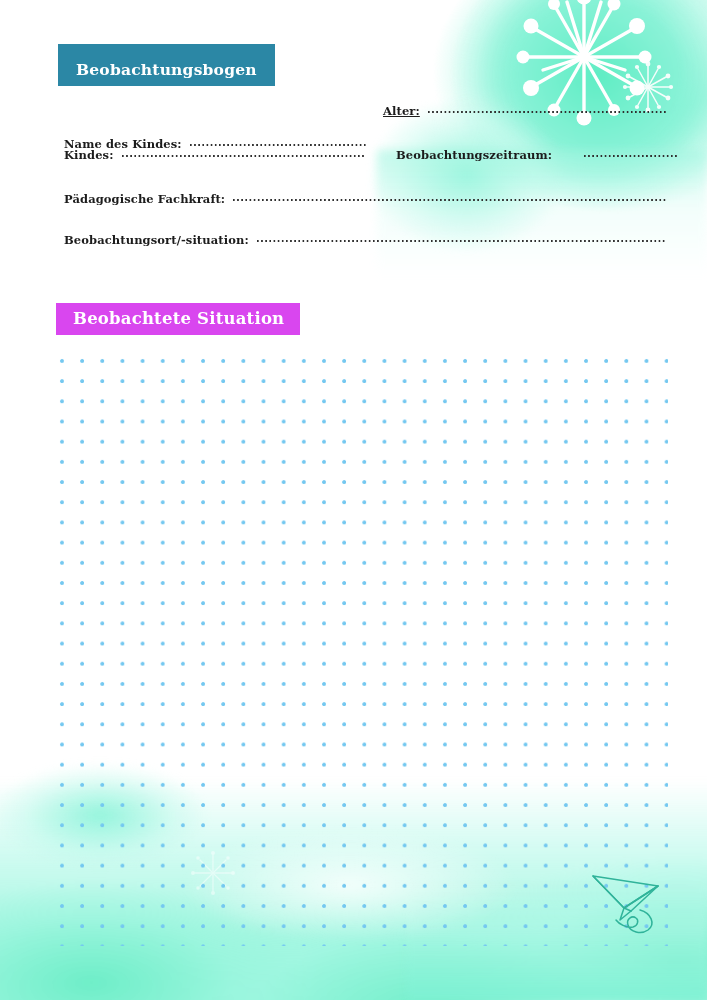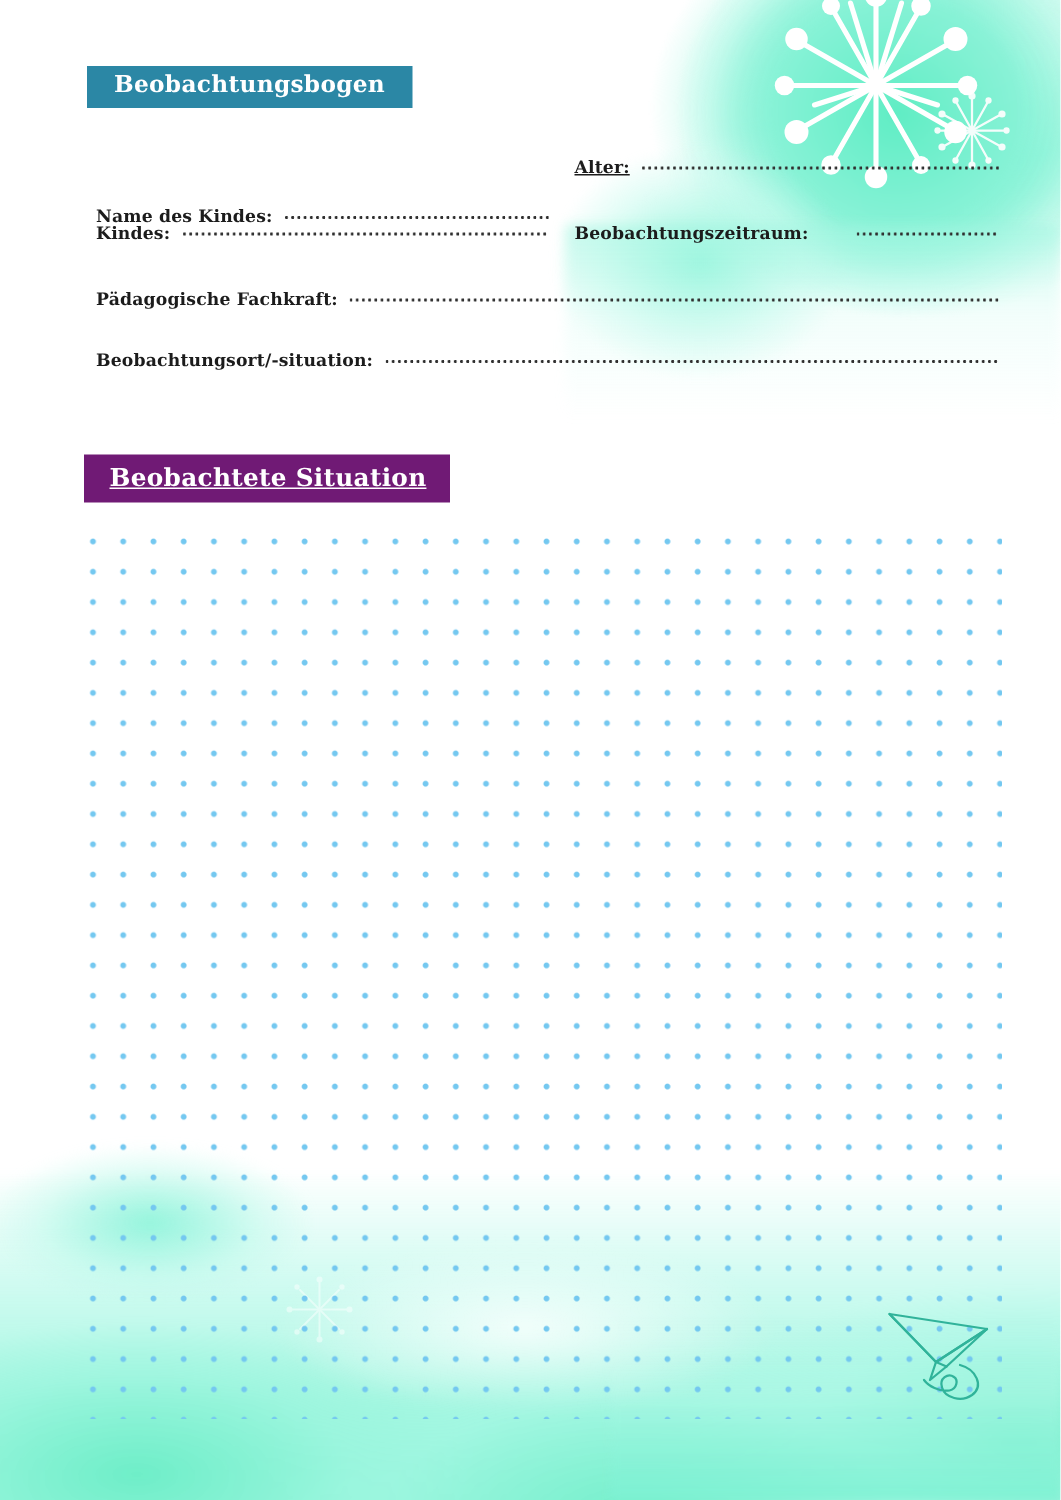--- a/index.html
+++ b/index.html
@@ -117,21 +117,21 @@
     display: inline-block;
     color: #ffffff;
     font-family: "DejaVu Serif", serif;
     font-weight: bold;
     letter-spacing: .2px;
     white-space: nowrap;
   }
   #badge-beobachtungsbogen {
     left: 58px;
     top: 44px;
-    padding: 2px 18px 7px 18px;
+    padding: 16px 18px 7px 18px;
     font-size: 15.5px;
   }
   #badge-beobachtete-situation {
     left: 56px;
     top: 303px;
     padding: 6px 16px 7px 17px;
     font-size: 16.5px;
   }
 
   
@@ -170,21 +170,21 @@
     bottom: 2px;
     height: 2px;
     background-image: radial-gradient(circle at 1px 1px, #2f2f2f 0.9px, rgba(0,0,0,0) 1.1px);
     background-size: 4.15px 2px;
     background-repeat: repeat-x;
   }
 
   .row-name      { left: 0;     top: 0;   width: 302px; }
   .row-alter     { left: 319px; top: 0;   width: 283px; }
   .row-gruppe    { left: 0;     top: 44px; width: 302px; }
-  .row-zeitraum  { left: 319px; top: 44px; width: 283px; gap: 24px; }
+  .row-zeitraum  { left: 332px; top: 44px; width: 283px; gap: 24px; }
   .row-fachkraft { left: 0;     top: 88px; width: 602px; }
   .row-ort       { left: 0;     top: 129px; width: 602px; }
 
   
   #dot-grid {
     position: absolute;
     left: 59px;
     top: 358px;
     width: 609px;
     height: 588px;
@@ -339,21 +339,21 @@
       <span class="dotfill"></span>
     </div>
 
     <div class="form-row row-ort">
       <span class="field-label" style="color: rgb(28, 28, 28);">Beobachtungsort/-situation:</span>
       <span class="dotfill"></span>
     </div>
 
   </div>
 
-  <div class="badge" id="badge-beobachtete-situation" style="background: #701a75; color: rgb(255, 255, 255); text-decoration: underline;">Beobachtete Situation</div>
+  <div class="badge" id="badge-beobachtete-situation" style="background: #d946ef; color: rgb(255, 255, 255);">Beobachtete Situation</div>
 
   <div id="dot-grid"></div>
 
   <div id="paper-plane-doodle">
     <svg width="76" height="76" viewBox="0 0 76 76" aria-hidden="true">
       <g fill="none" stroke="#30b39a" stroke-width="1.5" stroke-linejoin="round" stroke-linecap="round">
         <path d="M5 12 L70 22 L36 44 Z"></path>
         <path d="M5 12 L36 44"></path>
         <path d="M36 44 L32 56 L43 47"></path>
         <path d="M70 22 L43 47"></path>

